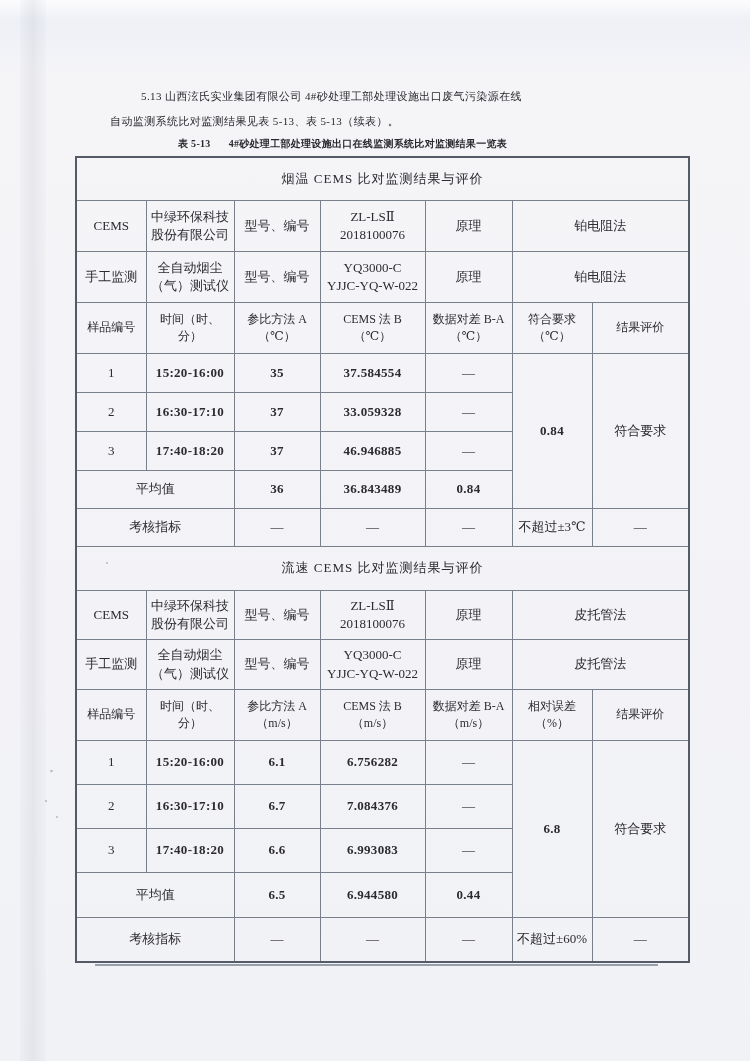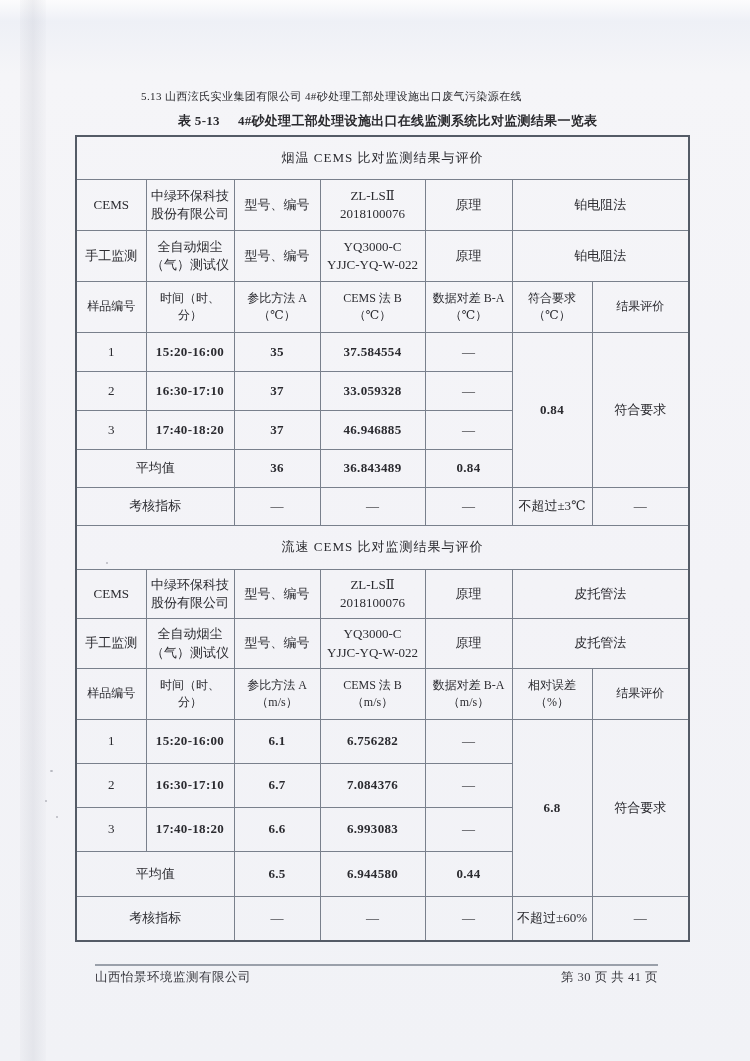--- a/index.html
+++ b/index.html
@@ -14,21 +14,21 @@
     background:linear-gradient(180deg,#fcfcfd 0%,#eef0f6 2%,#f5f5f8 7%,#f3f3f7 55%,#f1f2f6 100%);
   }
   
   .page::before{
     content:"";position:absolute;left:20px;top:0;bottom:0;width:26px;
     background:linear-gradient(90deg,rgba(110,115,135,0.03),rgba(110,115,135,0.10),rgba(110,115,135,0.02));
   }
   .speck{position:absolute;border-radius:50%;background:rgba(70,72,85,0.35);}
   .heading{margin:84px 55px 0 110px;font-size:11px;line-height:25px;letter-spacing:0.4px;}
   .heading .hl1{padding-left:31px;}
-  .caption{margin:3px 0 0 178px;font-size:13px;font-weight:bold;letter-spacing:0.3px;}
+  .caption{margin:3px 0 0 178px;font-size:10px;font-weight:bold;letter-spacing:0.3px;}
   .caption .cap-label{margin-right:18px;}
   table.cmp{
     border-collapse:collapse;table-layout:fixed;
     margin:5px 0 12px 75px;width:613px;
     border:2px solid #545b66;
   }
   table.cmp td{
     border:1px solid #79808c;
     text-align:center;vertical-align:middle;
     font-size:13px;line-height:1.4;
@@ -53,20 +53,21 @@
 
 <div class="page">
 
   <div class="speck" style="left:50px;top:770px;width:3px;height:2px;"></div>
   <div class="speck" style="left:45px;top:800px;width:2px;height:2px;"></div>
   <div class="speck" style="left:56px;top:816px;width:2px;height:2px;"></div>
   <div class="speck" style="left:106px;top:562px;width:2px;height:2px;"></div>
 
   <div class="heading">
     <div class="hl1">5.13 山西泫氏实业集团有限公司 4#砂处理工部处理设施出口废气污染源在线</div>
+    <div class="hl2">自动监测系统比对监测结果见表 5-13、表 5-13（续表）。</div>
   </div>
 
   <div class="caption">
     <span class="cap-label">表 5-13</span><span>4#砂处理工部处理设施出口在线监测系统比对监测结果一览表</span>
   </div>
 
   <table class="cmp">
     <colgroup>
       <col style="width:70px">
         <col style="width:88px">
@@ -223,19 +224,15 @@
         <td>—</td>
         <td>—</td>
         <td>不超过±60%</td>
         <td>—</td>
       </tr>
     </tbody>
   </table>
 
   <div class="footer">
     <div class="footer-rule"></div>
-    <div class="footer-row">
-      <span>山西怡景环境监测有限公司</span>
-      <span>第 30 页 共 41 页</span>
-    </div>
   </div>
 
 </div>
 
 </body></html>

